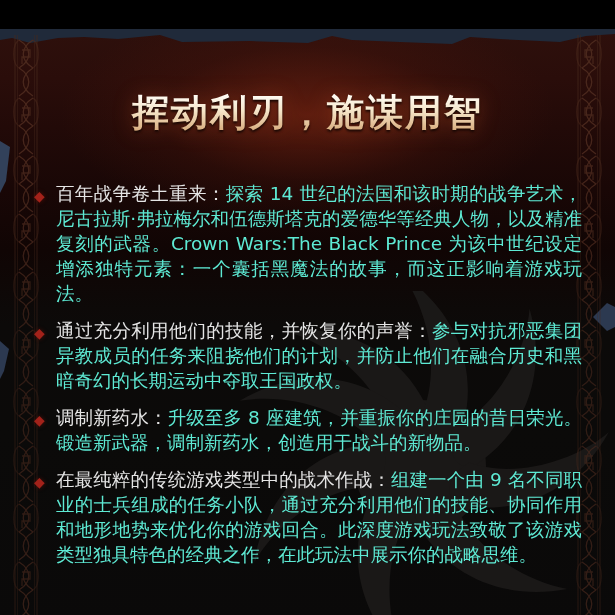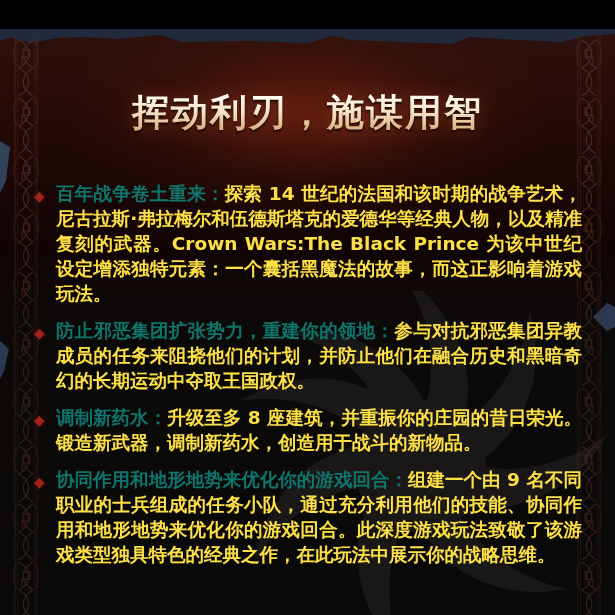--- a/index.html
+++ b/index.html
@@ -46,22 +46,22 @@
   .features{position:absolute;top:152px;left:36px;width:546px;}
   .feature{
     position:relative;padding-left:20px;margin-bottom:12px;
     font-size:18.5px;line-height:25px;text-align:justify;
   }
   .diamond{
     position:absolute;left:-2px;top:3px;
     font-size:14px;color:#a2221a;
     text-shadow:0 0 4px rgba(120,20,10,.6);
   }
-  .feature-heading{color:#0f766e;font-weight:700;}
-  .feature-body{color:#fde047;font-weight:700;}
+  .feature-heading{color:#e5e5e5;font-weight:400;}
+  .feature-body{color:#5eead4;font-weight:400;}
 </style>
 </head>
 <body>
 
 <div class="stage">
 
   <div class="bg"></div>
   <div class="title-glow"></div>
 
   <svg width="0" height="0" style="position:absolute" aria-hidden="true">
@@ -171,28 +171,28 @@
 
     <div class="features">
 
       <div class="feature">
         <span class="diamond">◆</span>
         <span class="feature-heading">百年战争卷土重来：</span><span class="feature-body">探索 14 世纪的法国和该时期的战争艺术，尼古拉斯·弗拉梅尔和伍德斯塔克的爱德华等经典人物，以及精准复刻的武器。Crown Wars:The Black Prince 为该中世纪设定增添独特元素：一个囊括黑魔法的故事，而这正影响着游戏玩法。</span>
       </div>
 
       <div class="feature">
         <span class="diamond">◆</span>
-        <span class="feature-heading">防止邪恶集团扩张势力，重建你的领地：</span><span class="feature-body">参与对抗邪恶集团异教成员的任务来阻挠他们的计划，并防止他们在融合历史和黑暗奇幻的长期运动中夺取王国政权。</span>
+        <span class="feature-heading">通过充分利用他们的技能，并恢复你的声誉：</span><span class="feature-body">参与对抗邪恶集团异教成员的任务来阻挠他们的计划，并防止他们在融合历史和黑暗奇幻的长期运动中夺取王国政权。</span>
       </div>
 
       <div class="feature">
         <span class="diamond">◆</span>
         <span class="feature-heading">调制新药水：</span><span class="feature-body">升级至多 8 座建筑，并重振你的庄园的昔日荣光。锻造新武器，调制新药水，创造用于战斗的新物品。</span>
       </div>
 
       <div class="feature">
         <span class="diamond">◆</span>
-        <span class="feature-heading">协同作用和地形地势来优化你的游戏回合：</span><span class="feature-body">组建一个由 9 名不同职业的士兵组成的任务小队，通过充分利用他们的技能、协同作用和地形地势来优化你的游戏回合。此深度游戏玩法致敬了该游戏类型独具特色的经典之作，在此玩法中展示你的战略思维。</span>
+        <span class="feature-heading">在最纯粹的传统游戏类型中的战术作战：</span><span class="feature-body">组建一个由 9 名不同职业的士兵组成的任务小队，通过充分利用他们的技能、协同作用和地形地势来优化你的游戏回合。此深度游戏玩法致敬了该游戏类型独具特色的经典之作，在此玩法中展示你的战略思维。</span>
       </div>
 
     </div>
   </div>
 </div>
 
 </body></html>

